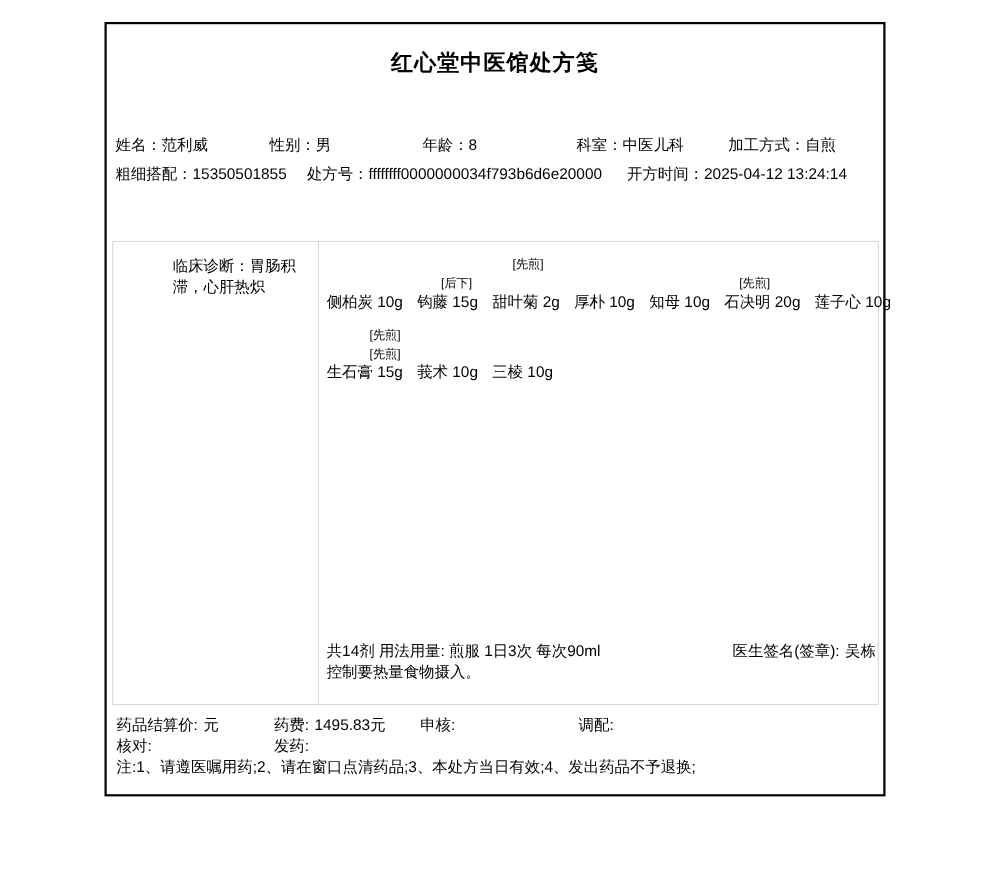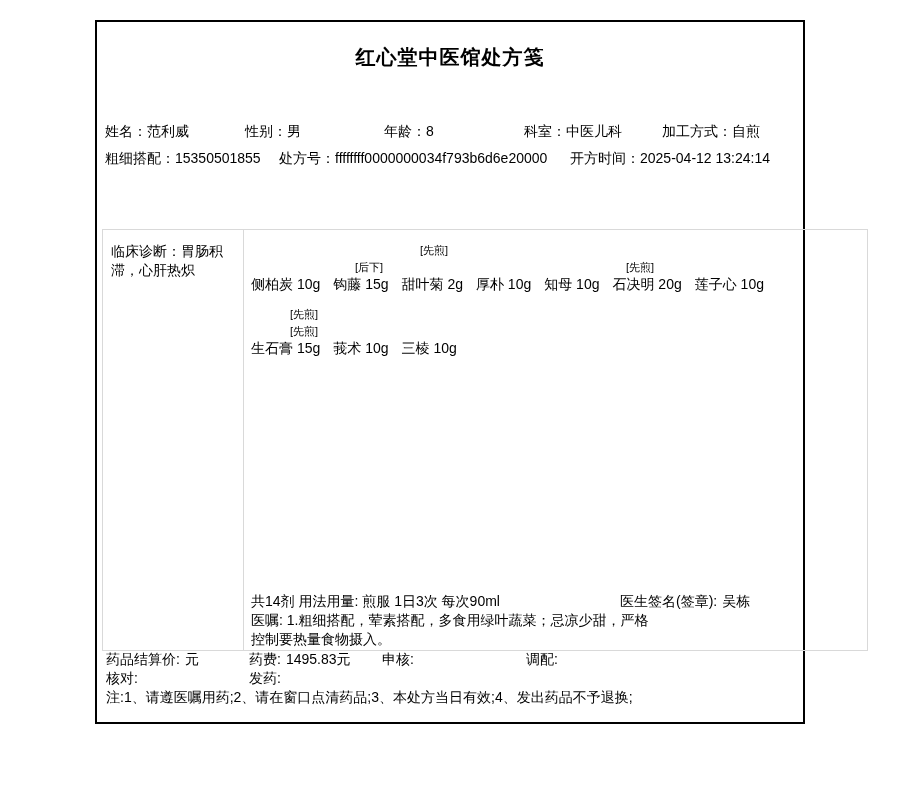--- a/index.html
+++ b/index.html
@@ -23,22 +23,22 @@
     position:absolute;top:22px;left:0;right:0;text-align:center;
     font-size:20px;font-weight:bold;letter-spacing:1px;
   }
   .hrow{position:absolute;left:0;right:0;height:18px;font-size:14px;}
   .hrow1{top:101px;} .hrow2{top:128px;}
   .hf{position:absolute;top:0;white-space:nowrap;}
   .p1{left:8px}.p2{left:148px}.p3{left:287px}.p4{left:427px}.p5{left:565px}
   .q1{left:8px}.q2{left:182px}.q3{left:473px}
 
   .rxbox{
-    position:absolute;left:5px;top:207px;width:766px;height:422px;
-    border:1px solid var(--inner);box-sizing:border-box;display:flex;
+    position:absolute;left:5px;top:197px;width:697px;height:422px;
+    border:1px solid var(--inner);box-sizing:border-box;display:flex;padding-left:46px;
   }
   .diagcell{
     width:141px;flex:0 0 141px;border-right:1px solid var(--inner);
     box-sizing:border-box;padding:12px 8px 0 8px;
   }
   .diag{margin:0;width:118px;font-size:14px;line-height:19px;}
   .rxcell{position:relative;flex:1;box-sizing:border-box;padding:12px 8px 0 7px;}
   .rxform{height:14px;font-size:14px;margin-bottom:16px;}
   .rx-ann-row{position:relative;height:14px;margin-bottom:3px;font-size:11px;}
   .rx-ann{position:absolute;top:1px;white-space:nowrap;}
@@ -97,21 +97,20 @@
           <div class="rx-ann-row">
             <span class="rx-ann" style="left: 39px;">[先煎]</span>
           </div>
           <div class="rx-herb-row"><span class="herb">生石膏 15g</span><span class="herb">莪术 10g</span><span class="herb">三棱 10g</span></div>
         </div>
       <div class="rxbottom">
         <div class="sumrow">
           <span>共14剂 用法用量: 煎服 1日3次 每次90ml</span>
           <span class="doc"><span>医生签名(签章):</span><span class="fv">吴栋</span></span>
         </div>
-        <div class="adv">医嘱: 1.粗细搭配，荤素搭配，多食用绿叶蔬菜；忌凉少甜，严格</div>
         <div class="adv">控制要热量食物摄入。</div>
       </div>
     </div>
   </div>
 
   <div class="frow frow1">
     <span class="ff f1"><span>药品结算价:</span><span class="fv">元</span></span>
     <span class="ff f2"><span>药费:</span><span class="fv">1495.83元</span></span>
     <span class="ff f3"><span>申核:</span><span class="fv"></span></span>
     <span class="ff f4"><span>调配:</span><span class="fv"></span></span>

